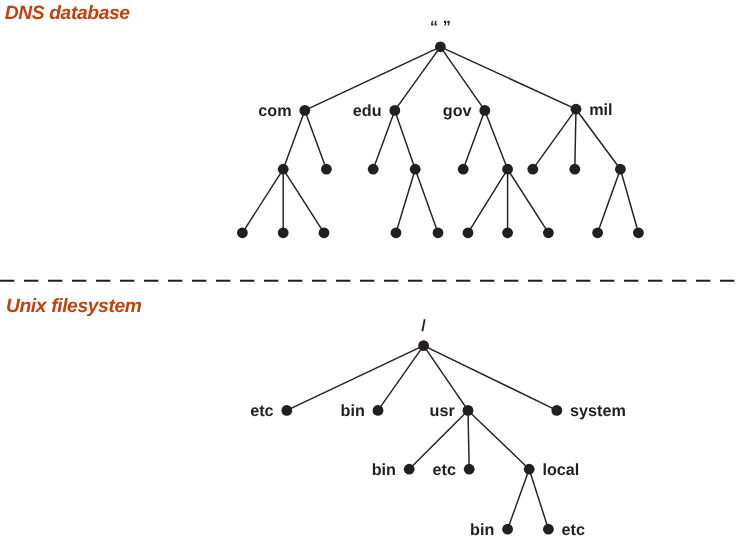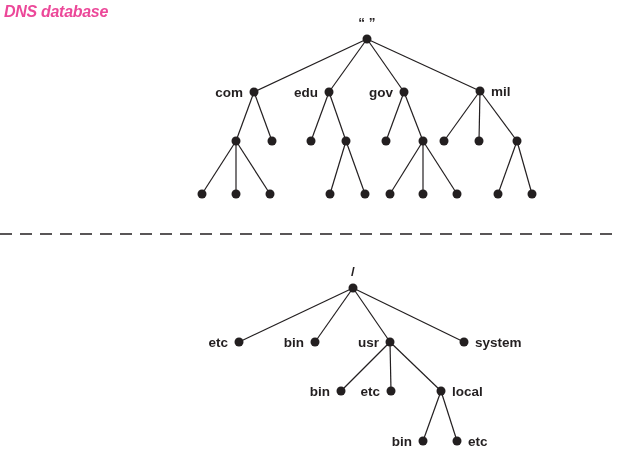--- a/index.html
+++ b/index.html
@@ -15,41 +15,42 @@
     overflow: hidden;
     font-family: "Liberation Sans", sans-serif;
   }
   .section-title {
     position: absolute;
     font-family: "Liberation Sans", sans-serif;
     font-weight: 700;
     font-style: italic;
     font-size: 16px;
     letter-spacing: -0.3px;
-    color: #ec4899;
+    color: #c2410c;
     white-space: nowrap;
   }
   .section-title.dns { top: 3px; left: 4px; }
   .section-title.unix { top: 247px; left: 5px; }
   svg.diagram {
     position: absolute;
     top: 0;
     left: 0;
   }
   svg.diagram text {
     font-family: "Liberation Sans", sans-serif;
     font-weight: 700;
     fill: #231f20;
   }
 </style>
 </head>
 <body>
 
 <div class="canvas">
   <div class="section-title dns">DNS database</div>
+  <div class="section-title unix">Unix filesystem</div>
   <svg class="diagram" width="617" height="456" viewBox="0 0 617 456">
     <g>
         <line x1="367" y1="39" x2="254" y2="92" stroke="#231f20" stroke-width="1.2"></line>
         <line x1="367" y1="39" x2="329" y2="92" stroke="#231f20" stroke-width="1.2"></line>
         <line x1="367" y1="39" x2="404" y2="92" stroke="#231f20" stroke-width="1.2"></line>
         <line x1="367" y1="39" x2="480" y2="91" stroke="#231f20" stroke-width="1.2"></line>
         <line x1="254" y1="92" x2="236" y2="141" stroke="#231f20" stroke-width="1.2"></line>
         <line x1="254" y1="92" x2="272" y2="141" stroke="#231f20" stroke-width="1.2"></line>
         <line x1="329" y1="92" x2="311" y2="141" stroke="#231f20" stroke-width="1.2"></line>
         <line x1="329" y1="92" x2="346" y2="141" stroke="#231f20" stroke-width="1.2"></line>

